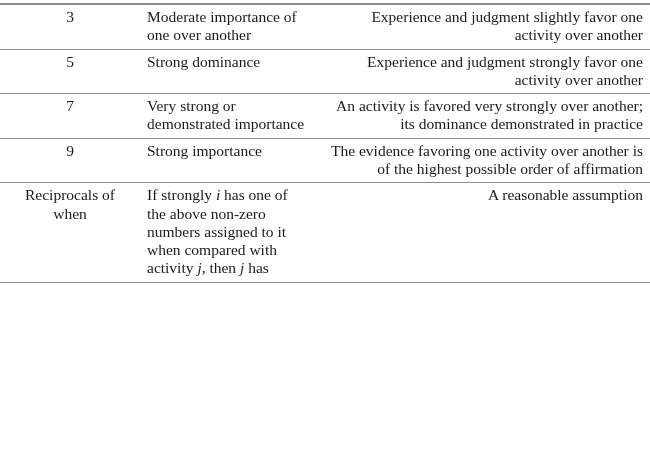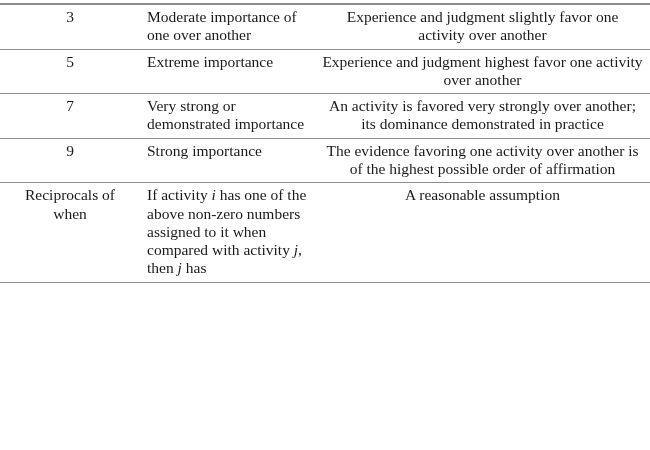--- a/index.html
+++ b/index.html
@@ -39,21 +39,21 @@
 
   td.intensity {
     text-align: center;
     vertical-align: middle;
   }
   td.definition {
     text-align: left;
     margin-left: 12px;
   }
   td.explanation {
-    text-align: center;
+    text-align: right;
   }
   
   .top-cut {
     height: 4px;
     border-bottom: 1px solid #8c8c8c;
     width: 650px;
     box-sizing: border-box;
   }
   .row-tall td { padding-top: 5px; }
   em.var {
@@ -75,34 +75,34 @@
       <col class="c-explanation">
     </colgroup>
     <tbody>
       <tr>
         <td class="intensity">3</td>
         <td class="definition">Moderate importance of one over another</td>
         <td class="explanation">Experience and judgment slightly favor one activity over another</td>
       </tr>
       <tr>
         <td class="intensity">5</td>
-        <td class="definition">Extreme importance</td>
-        <td class="explanation">Experience and judgment highest favor one activity over another</td>
+        <td class="definition">Strong dominance</td>
+        <td class="explanation">Experience and judgment strongly favor one activity over another</td>
       </tr>
       <tr>
         <td class="intensity">7</td>
         <td class="definition">Very strong or demonstrated importance</td>
         <td class="explanation">An activity is favored very strongly over another; its dominance demonstrated in practice</td>
       </tr>
       <tr>
         <td class="intensity">9</td>
         <td class="definition">Strong importance</td>
         <td class="explanation">The evidence favoring one activity over another is of the highest possible order of affirmation</td>
       </tr>
       <tr class="row-tall">
         <td class="intensity">Reciprocals of when</td>
-        <td class="definition nowrap-cell"><span>If activity </span><em class="var">i</em><span> has one of the above non-zero numbers assigned to it when compared with activity </span><em class="var">j</em><span>, then </span><em class="var">j</em><span> has</span></td>
+        <td class="definition nowrap-cell"><span>If strongly </span><em class="var">i</em><span> has one of the above non-zero numbers assigned to it when compared with activity </span><em class="var">j</em><span>, then </span><em class="var">j</em><span> has</span></td>
         <td class="explanation">A reasonable assumption</td>
       </tr>
     </tbody>
   </table>
 
 </div>
 
 </body></html>

